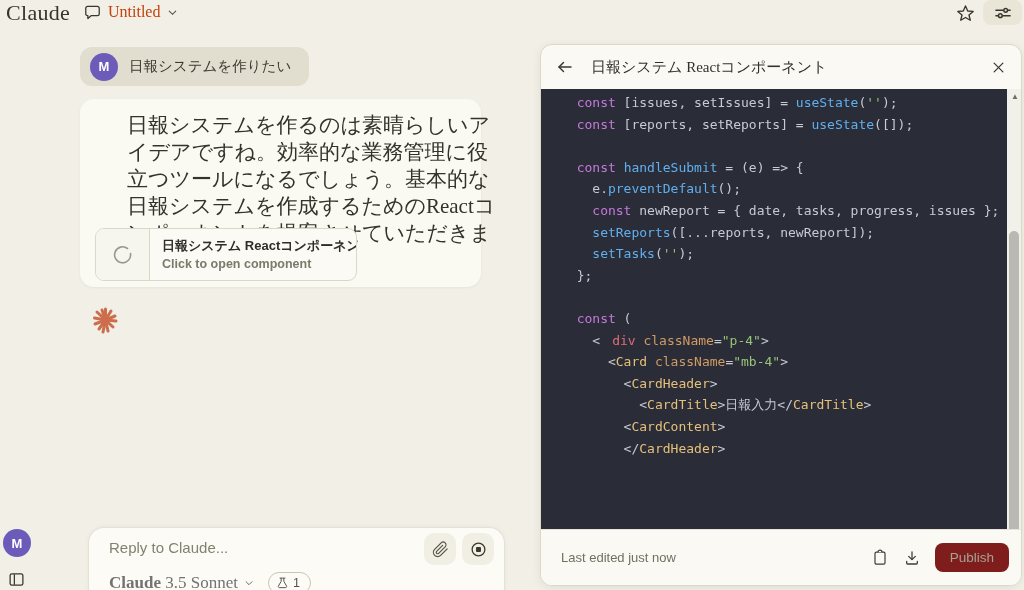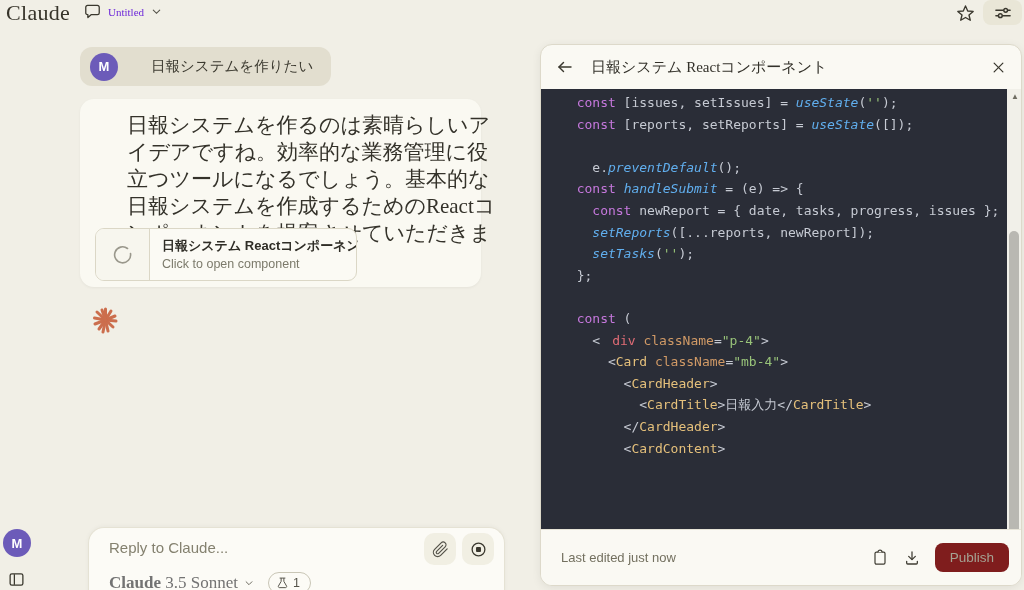--- a/index.html
+++ b/index.html
@@ -3,38 +3,38 @@
 <meta charset="utf-8">
 <style>
   * { margin:0; padding:0; box-sizing:border-box; }
   html,body { width:1024px; height:590px; overflow:hidden; }
   body { font-family:"Liberation Sans", sans-serif; background:#f1efe6; position:relative; }
   .abs { position:absolute; }
 
   
   .logo { left:6px; top:0; font-family:"Liberation Serif", serif; font-size:22px; font-weight:500; color:#37342a; letter-spacing:.3px; }
   .conv-picker { left:84px; top:3px; display:flex; align-items:center; gap:7px; color:#3a382e; cursor:pointer; }
-  .conv-title { font-family:"Liberation Serif", serif; font-size:11px; color:#6d28d9; }
+  .conv-title { font-family:"Liberation Serif", serif; font-size:16px; color:#c2410c; }
   .icon-btn { display:grid; place-items:center; background:transparent; border:none; cursor:pointer; }
   .star-btn { left:951px; top:1px; width:28px; height:24px; }
   .sliders-btn { left:983px; top:0; width:39px; height:25px; background:#e9e6d7; border-radius:8px; }
 
   
   .user-row { left:80px; top:47px; height:39px; background:#e2decf; border-radius:12px; display:flex; align-items:center; gap:11px; padding:0 18px 0 10px; }
   .avatar { width:28px; height:28px; border-radius:50%; background:#6c5bb9; color:#fff; font-size:13px; font-weight:bold; display:grid; place-items:center; }
-  .user-text { font-size:14.5px; color:#3c3a30;margin-left:22px; }
+  .user-text { font-size:14.5px; color:#3c3a30; }
 
   .assistant-card { left:80px; top:99px; width:401px; background:#faf9f2; border-radius:14px; padding:13px 15px; box-shadow:0 1px 3px rgba(0,0,0,.05); }
   .assistant-text { font-family:"Liberation Serif", serif; font-size:21px; line-height:27px; color:#34322a; width:372px;margin-left:32px; }
 
   .artifact-card { left:95px; top:228px; width:262px; height:53px; background:#fbfaf4; border:1px solid #dbd7c6; border-radius:9px; display:flex; cursor:pointer; overflow:hidden; }
   .artifact-left { width:54px; border-right:1px solid #dbd7c6; background:#f7f6ee; display:grid; place-items:center; flex:none; }
   .artifact-meta { padding:8px 12px 0; }
   .artifact-title { font-size:13px; font-weight:bold; color:#2f2d26; white-space:nowrap; }
-  .artifact-sub { font-size:12.5px; color:#7c7a6b; margin-top:2px; }
+  .artifact-sub { font-size:12.5px; color:#7c7a6b; margin-top:2px;font-weight:bold; }
 
   .starburst { left:92px; top:306px; }
 
   
   .composer { left:88px; top:527px; width:417px; height:80px; background:#fcfbf6; border:1px solid #e5e2d4; border-bottom:none; border-radius:16px 16px 0 0; box-shadow:0 -1px 4px rgba(0,0,0,.04);padding-left:8px; }
   .composer input { position:absolute; left:20px; top:11px; width:290px; border:none; outline:none; background:transparent; font-family:"Liberation Sans", sans-serif; font-size:15px; color:#5c594c; }
   .composer input::placeholder { color:#84816f; opacity:1; }
   .round-btn { position:absolute; top:5px; width:32px; height:32px; border-radius:10px; background:#f1efe3; display:grid; place-items:center; border:none; cursor:pointer; }
   .attach-btn { left:335px; }
   .capture-btn { left:373px; }
@@ -47,21 +47,21 @@
   .rail-toggle { left:6px; top:569px; width:20px; height:20px; }
 
   
   .panel { left:540px; top:44px; width:482px; height:542px; background:#faf9f3; border:1px solid #ddd9ca; border-radius:12px; box-shadow:0 2px 10px rgba(0,0,0,.07); overflow:hidden; }
   .panel-header { position:absolute; top:0; left:0; right:0; height:44px; display:flex; align-items:center; padding:0 15px; }
   .panel-title { font-family:"Liberation Serif", serif; font-size:15px; color:#33312a; margin-left:17px; flex:1; }
 
   .code-area { position:absolute; top:44px; left:0; right:14px; bottom:53px; background:#2a2d37; overflow:hidden; padding:3px 0 0 20px; }
   .code-line { font-family:"DejaVu Sans Mono", monospace; font-size:13px; line-height:21.6px; white-space:pre; }
   .tok-kw  { color:#c678dd; }
-  .tok-fn  { color:#61afef;font-style:italic; }
+  .tok-fn  { color:#61afef; }
   .tok-str { color:#98c379; }
   .tok-pln { color:#c6cad3; }
   .tok-tag { color:#e06c75;margin-left:12px; }
   .tok-cmp { color:#e5c07b; }
   .tok-attr{ color:#d19a66; }
 
   .vscroll { position:absolute; top:44px; right:0; width:14px; height:459px; background:#f1f0e9; }
   .vscroll .thumb { position:absolute; left:2px; width:10px; top:142px; height:303px; background:#b9b8b2; border-radius:6px; }
   .scroll-arrow { position:absolute; color:#6f6d62; font-size:8px; line-height:8px; }
   .hscroll { position:absolute; left:0; right:14px; bottom:39px; height:14px; background:#f4f3ed; }
@@ -218,34 +218,34 @@
           </svg>
       </span>
     </button>
   </div>
 
   <div class="code-area">
     <div>
         <div class="code-line"><span class="tok-pln">  </span><span class="tok-kw">const</span><span class="tok-pln"> [issues, setIssues] = </span><span class="tok-fn">useState</span><span class="tok-pln">(</span><span class="tok-str">''</span><span class="tok-pln">);</span></div>
         <div class="code-line"><span class="tok-pln">  </span><span class="tok-kw">const</span><span class="tok-pln"> [reports, setReports] = </span><span class="tok-fn">useState</span><span class="tok-pln">([]);</span></div>
         <div class="code-line">&nbsp;</div>
+        <div class="code-line"><span class="tok-pln">  </span><span class="tok-kw">const</span><span class="tok-pln"> </span><span class="tok-fn">handleSubmit</span><span class="tok-pln"> = (e) =&gt; {</span></div>
         <div class="code-line"><span class="tok-pln">    e.</span><span class="tok-fn">preventDefault</span><span class="tok-pln">();</span></div>
-        <div class="code-line"><span class="tok-pln">  </span><span class="tok-kw">const</span><span class="tok-pln"> </span><span class="tok-fn">handleSubmit</span><span class="tok-pln"> = (e) =&gt; {</span></div>
         <div class="code-line"><span class="tok-pln">    </span><span class="tok-kw">const</span><span class="tok-pln"> newReport = { date, tasks, progress, issues };</span></div>
         <div class="code-line"><span class="tok-pln">    </span><span class="tok-fn">setReports</span><span class="tok-pln">([...reports, newReport]);</span></div>
         <div class="code-line"><span class="tok-pln">    </span><span class="tok-fn">setTasks</span><span class="tok-pln">(</span><span class="tok-str">''</span><span class="tok-pln">);</span></div>
         <div class="code-line"><span class="tok-pln">  };</span></div>
         <div class="code-line">&nbsp;</div>
         <div class="code-line"><span class="tok-pln">  </span><span class="tok-kw">const</span><span class="tok-pln"> (</span></div>
         <div class="code-line"><span class="tok-pln">    &lt;</span><span class="tok-tag">div</span><span class="tok-pln"> </span><span class="tok-attr">className</span><span class="tok-pln">=</span><span class="tok-str">"p-4"</span><span class="tok-pln">&gt;</span></div>
         <div class="code-line"><span class="tok-pln">      &lt;</span><span class="tok-cmp">Card</span><span class="tok-pln"> </span><span class="tok-attr">className</span><span class="tok-pln">=</span><span class="tok-str">"mb-4"</span><span class="tok-pln">&gt;</span></div>
         <div class="code-line"><span class="tok-pln">        &lt;</span><span class="tok-cmp">CardHeader</span><span class="tok-pln">&gt;</span></div>
         <div class="code-line"><span class="tok-pln">          &lt;</span><span class="tok-cmp">CardTitle</span><span class="tok-pln">&gt;日報入力&lt;/</span><span class="tok-cmp">CardTitle</span><span class="tok-pln">&gt;</span></div>
+        <div class="code-line"><span class="tok-pln">        &lt;</span><span class="tok-cmp">CardContent</span><span class="tok-pln">&gt;</span></div>
         <div class="code-line"><span class="tok-pln">        &lt;/</span><span class="tok-cmp">CardHeader</span><span class="tok-pln">&gt;</span></div>
-        <div class="code-line"><span class="tok-pln">        &lt;</span><span class="tok-cmp">CardContent</span><span class="tok-pln">&gt;</span></div>
       </div>
   </div>
 
   <div class="vscroll">
     <span class="scroll-arrow" style="top:4px; left:4px;">▲</span>
     <div class="thumb"></div>
     <span class="scroll-arrow" style="bottom:4px; left:4px;">▼</span>
   </div>
 
   <div class="hscroll">

